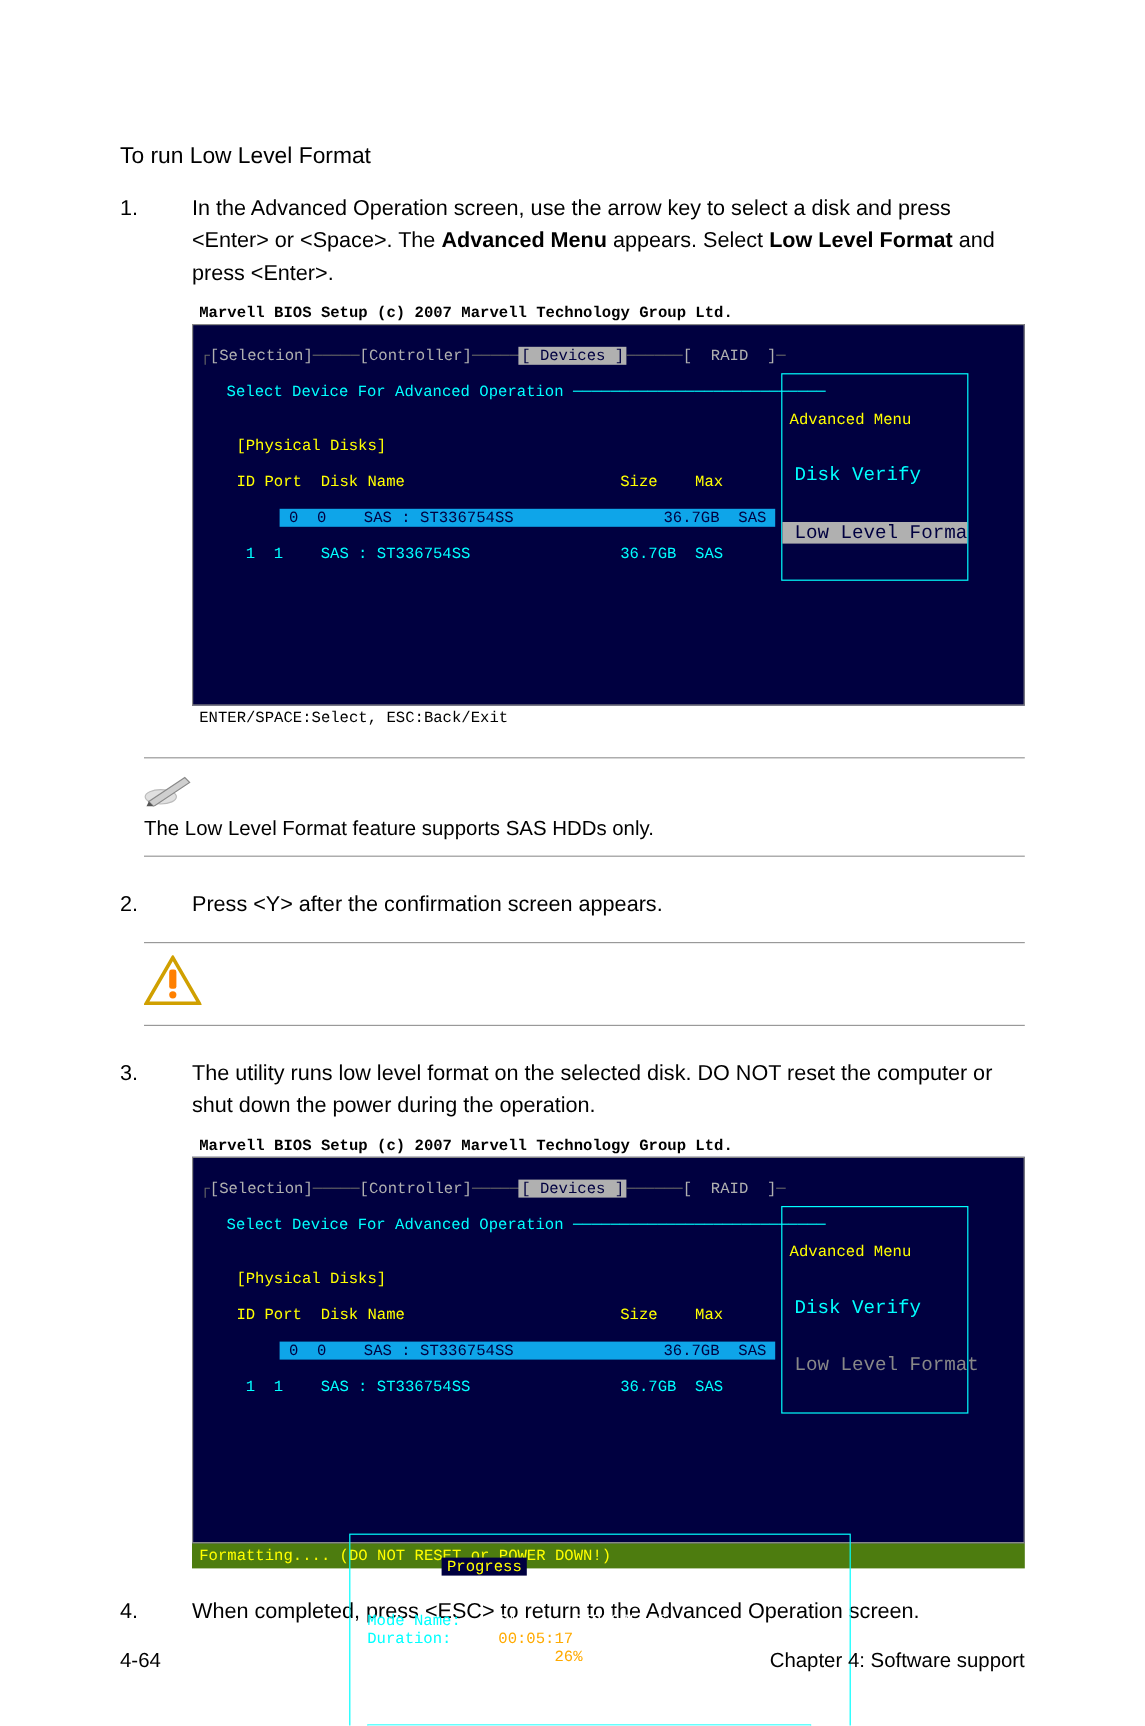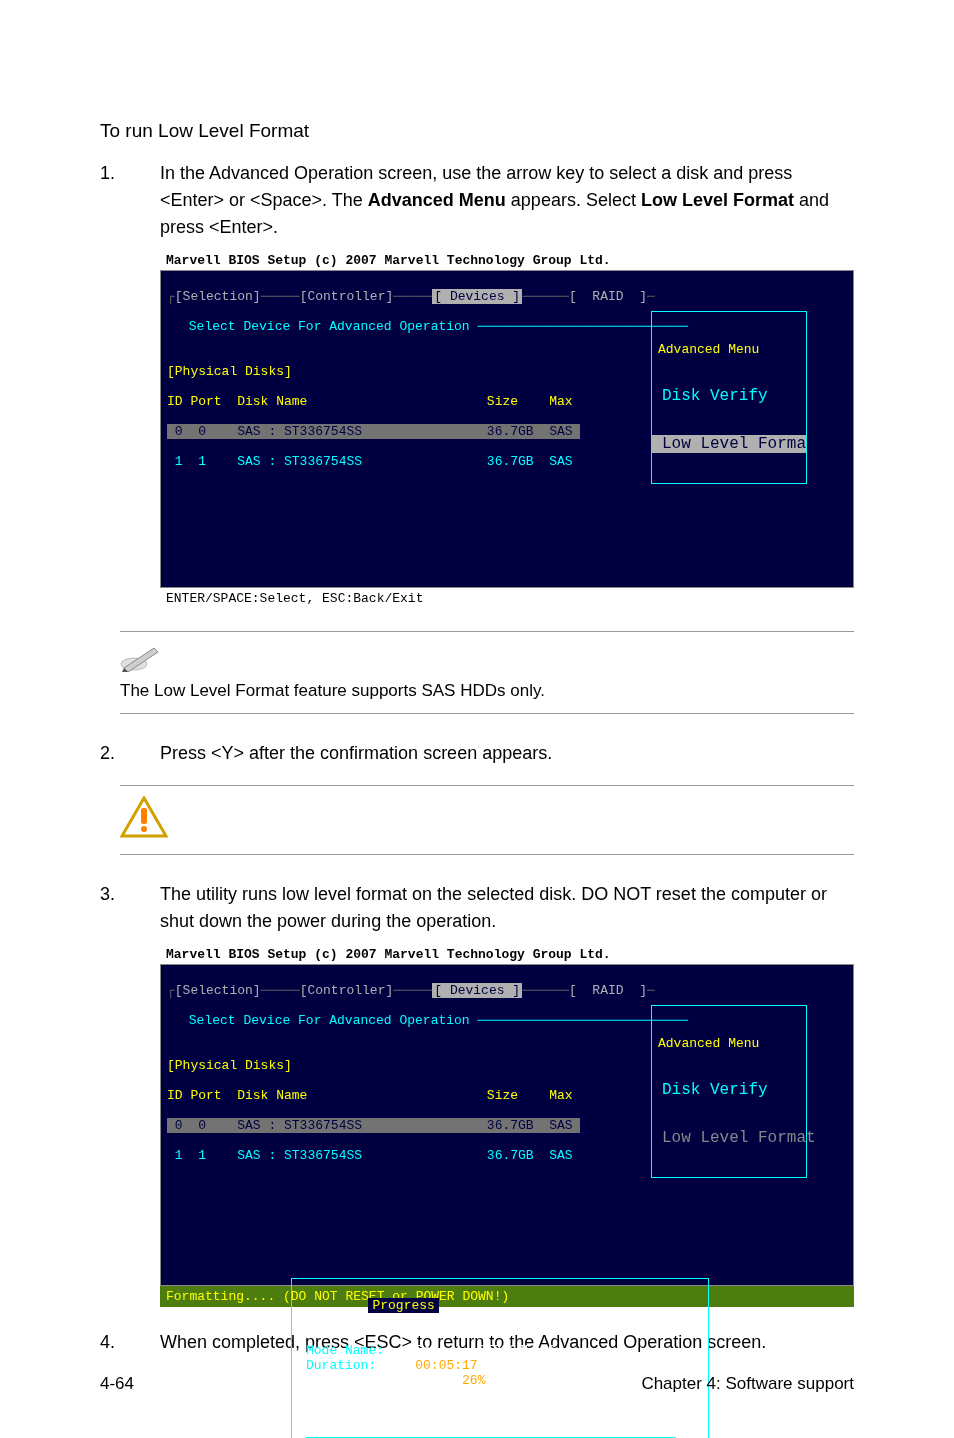--- a/index.html
+++ b/index.html
@@ -79,24 +79,25 @@
     background: #b0b0b0;
     color: #000040;
     padding: 0 2px;
   }
   .section-line {
     padding: 0 20px;
     color: #00ffff;
   }
   .cyan { color: #00ffff; }
   .sel-row {
-    background: #737373;
+    background: #0ea5e9;
     color: #000040;
     display: inline;
     padding: 0;
+    margin-left: 36px;
   }
   .adv-menu-box {
     position: absolute;
     right: 46px;
     top: 40px;
     width: 156px;
     border: 1px solid #00ffff;
   }
   .adv-menu-title {
     color: #ffff00;
@@ -109,21 +110,21 @@
     font-size: 16px;
   }
   .adv-menu-item.sel {
     background: #b0b0b0;
     color: #000040;
   }
   .adv-menu-item.faded {
     color: #888888;
   }
   .disk-area {
-    padding: 0 6px;
+    padding: 0 36px;
   }
   .disk-header {
     color: #ffff00;
   }
   .progress-box {
     margin: 40px 0 0 130px;
     border: 1px solid #00ffff;
     width: 418px;
     padding: 4px 14px 10px 14px;
   }

